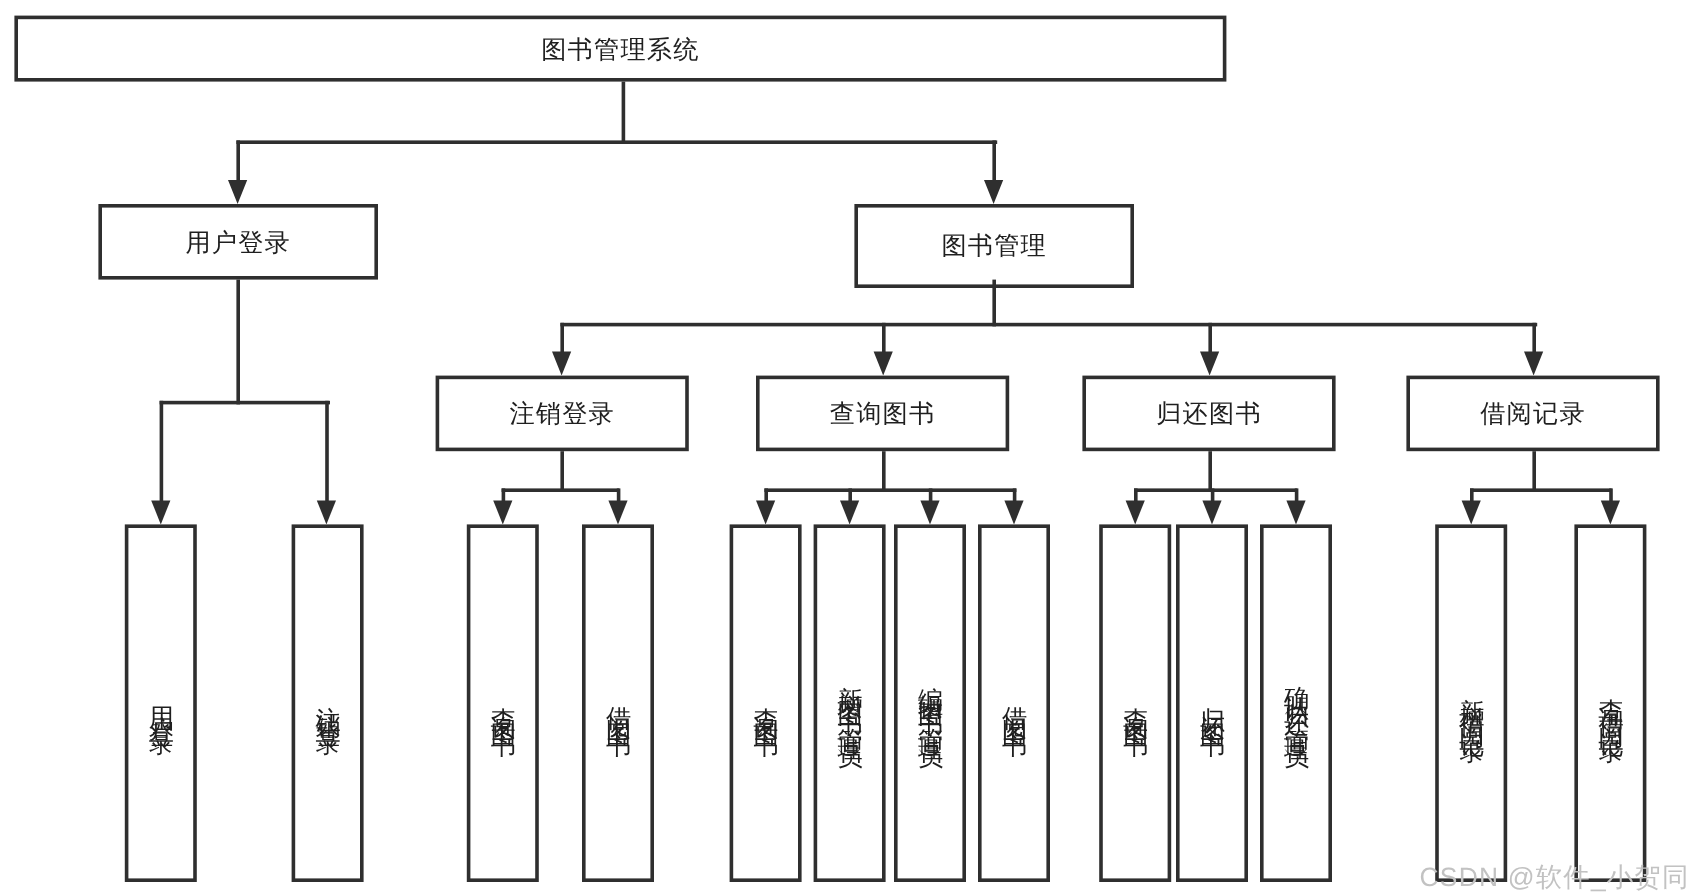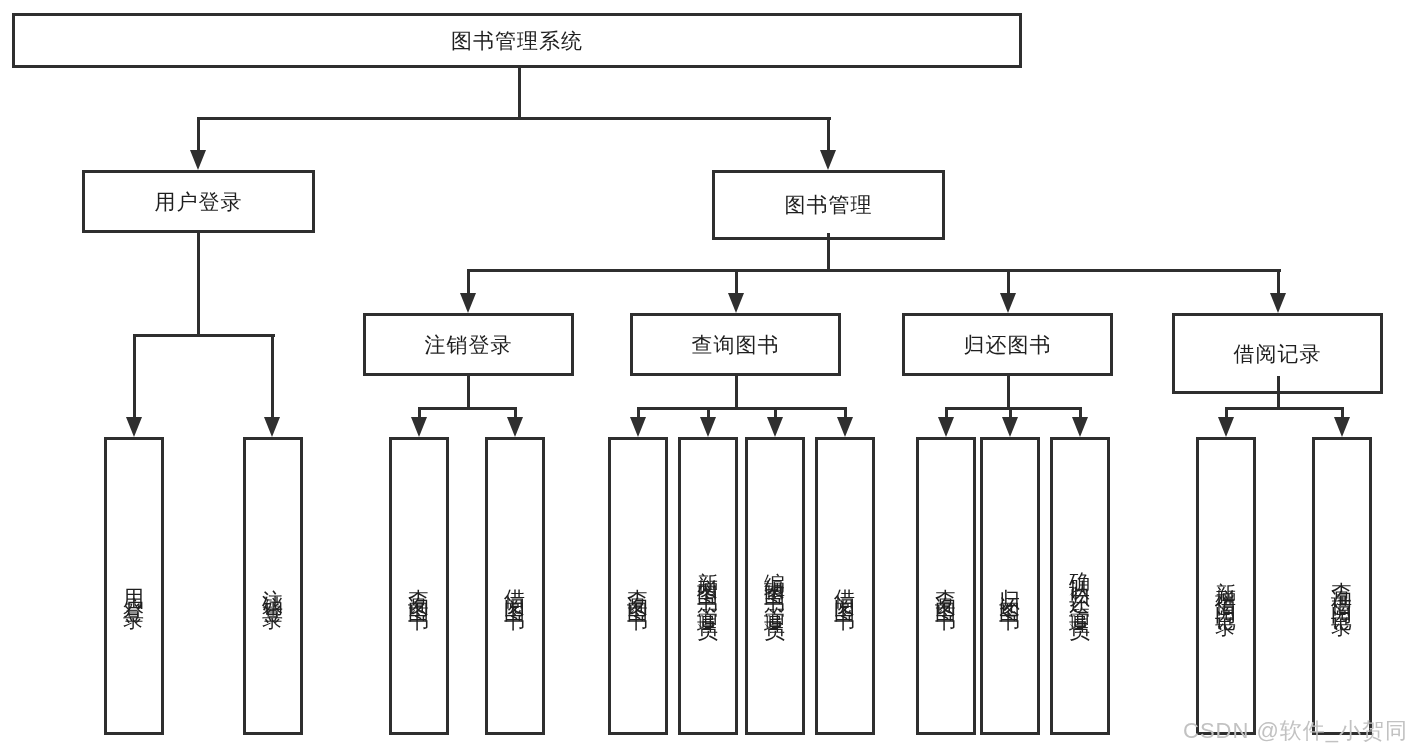--- a/index.html
+++ b/index.html
@@ -58,21 +58,21 @@
   <div class="ln" style="left:735px;top:269px;width:3px;height:25px"></div>
   <div class="ar" style="left:728px;top:293px"></div>
   <div class="ln" style="left:1007px;top:269px;width:3px;height:25px"></div>
   <div class="ar" style="left:1000px;top:293px"></div>
   <div class="ln" style="left:1277px;top:269px;width:3px;height:25px"></div>
   <div class="ar" style="left:1270px;top:293px"></div>
 
   <div class="box hbox" style="left:363px;top:313px;width:211px;height:63px">注销登录</div>
   <div class="box hbox" style="left:630px;top:313px;width:211px;height:63px">查询图书</div>
   <div class="box hbox" style="left:902px;top:313px;width:211px;height:63px">归还图书</div>
-  <div class="box hbox" style="left:1172px;top:313px;width:211px;height:81px">借阅记录</div>
+  <div class="box hbox" style="left:1172px;top:313px;width:211px;height:63px">借阅记录</div>
 
   <div class="ln" style="left:467px;top:376px;width:3px;height:34px"></div>
   <div class="ln" style="left:418px;top:407px;width:98px;height:3px"></div>
   <div class="ln" style="left:735px;top:376px;width:3px;height:34px"></div>
   <div class="ln" style="left:637px;top:407px;width:210px;height:3px"></div>
   <div class="ln" style="left:1007px;top:376px;width:3px;height:34px"></div>
   <div class="ln" style="left:945px;top:407px;width:136px;height:3px"></div>
   <div class="ln" style="left:1277px;top:376px;width:3px;height:34px"></div>
   <div class="ln" style="left:1225px;top:407px;width:118px;height:3px"></div>
 

